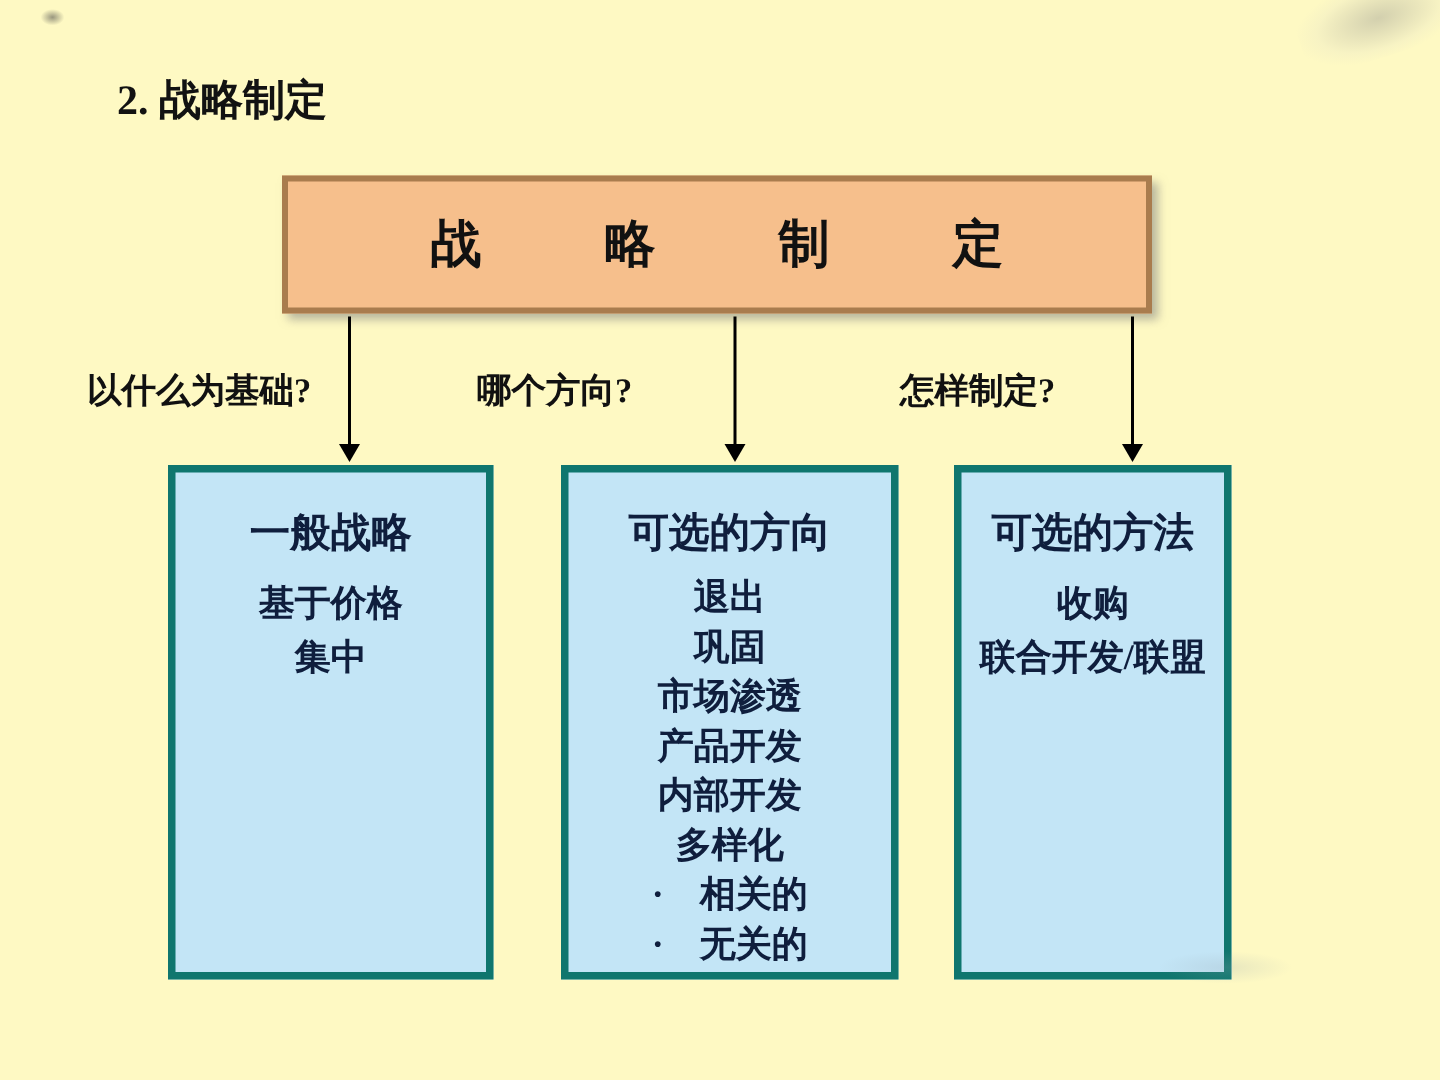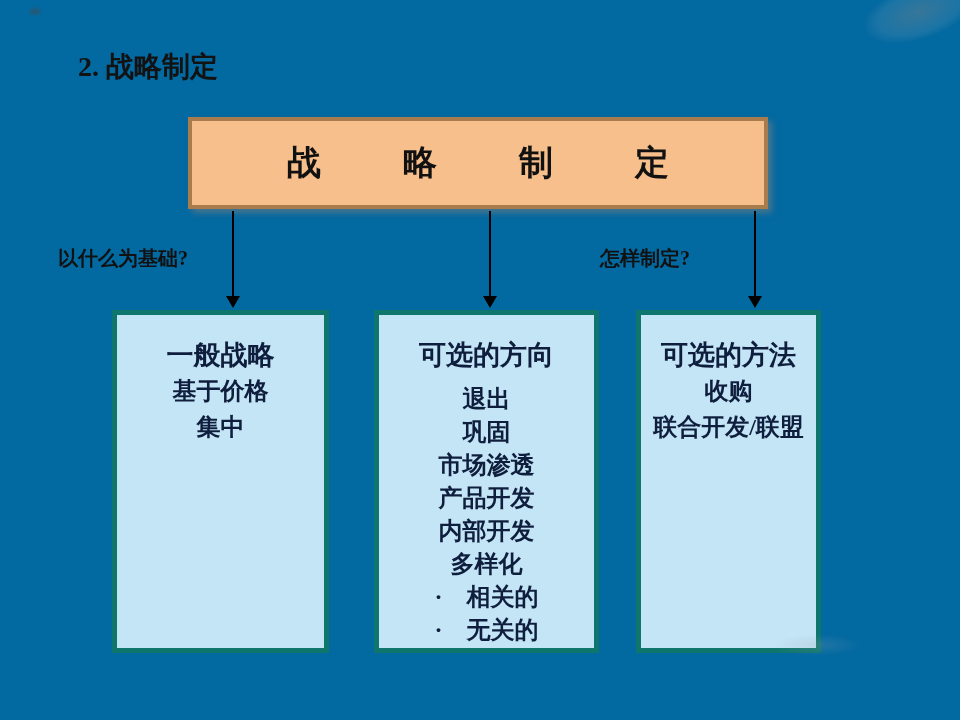--- a/index.html
+++ b/index.html
@@ -1,20 +1,20 @@
 <!DOCTYPE html>
 <html><head>
 <meta charset="utf-8">
 <style>
   html, body { margin: 0; padding: 0; background: #ffffff; }
   .canvas {
     position: relative;
     width: 960px;
     height: 720px;
-    background: #0369a1;
+    background: #fef9c3;
     overflow: hidden;
     font-family: "Liberation Serif", "DejaVu Serif", serif;
     font-weight: bold;
   }
 
   
   .slide-title {
     position: absolute;
     left: 78px;
     top: 48px;
@@ -60,21 +60,21 @@
     width: 0; height: 0;
     border-left: 7px solid transparent;
     border-right: 7px solid transparent;
     border-top: 12px solid #000;
   }
 
   
   .question {
     position: absolute;
     top: 245px;
-    font-size: 20px;
+    font-size: 23px;
     color: #111111;
     white-space: nowrap;
   }
   .question-1 { left: 58px; }
   .question-2 { left: 318px; }
   .question-3 { left: 600px; }
 
   
   .branch-box {
     position: absolute;
@@ -89,21 +89,21 @@
   .branch-box-1 { left: 112px; width: 217px; }
   .branch-box-2 { left: 374px; width: 225px; }
   .branch-box-3 { left: 636px; width: 185px; }
 
   .box-title {
     margin-top: 22px;
     font-size: 27px;
     white-space: nowrap;
   }
   .items { font-size: 24px; }
-  .items-loose { margin-top: 0; }
+  .items-loose { margin-top: 12px; }
   .items-loose .item { line-height: 36px; }
   .items-tight { margin-top: 10px; }
   .items-tight .item { line-height: 33px; }
   .item { white-space: nowrap; }
 
   
   .smudge-tr {
     position: absolute; right: -14px; top: -14px;
     width: 110px; height: 52px;
     background: radial-gradient(ellipse at center, rgba(140,140,140,0.38), rgba(200,200,200,0.12) 55%, transparent 75%);
@@ -141,20 +141,21 @@
   <div class="arrow arrow-2">
     <div class="arrow-line"></div>
     <div class="arrow-head"></div>
   </div>
   <div class="arrow arrow-3">
     <div class="arrow-line"></div>
     <div class="arrow-head"></div>
   </div>
 
   <div class="question question-1">以什么为基础?</div>
+  <div class="question question-2">哪个方向?</div>
   <div class="question question-3">怎样制定?</div>
 
   <div class="branch-box branch-box-1">
     <div class="box-title">一般战略</div>
     <div class="items items-loose">
       <div class="item">基于价格</div>
       <div class="item">集中</div>
     </div>
   </div>
 

